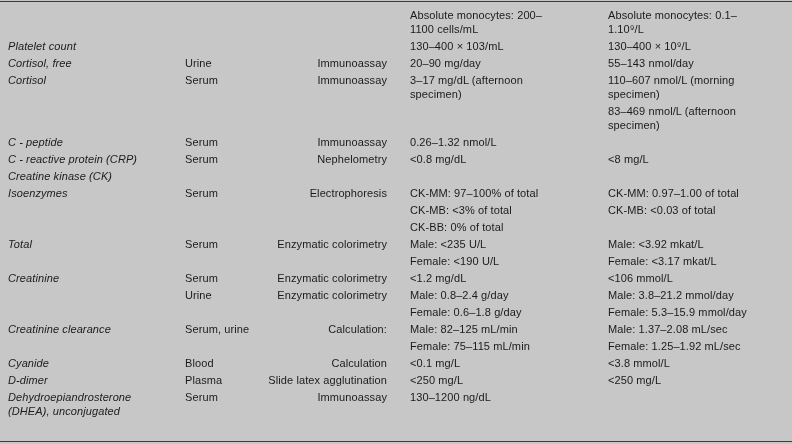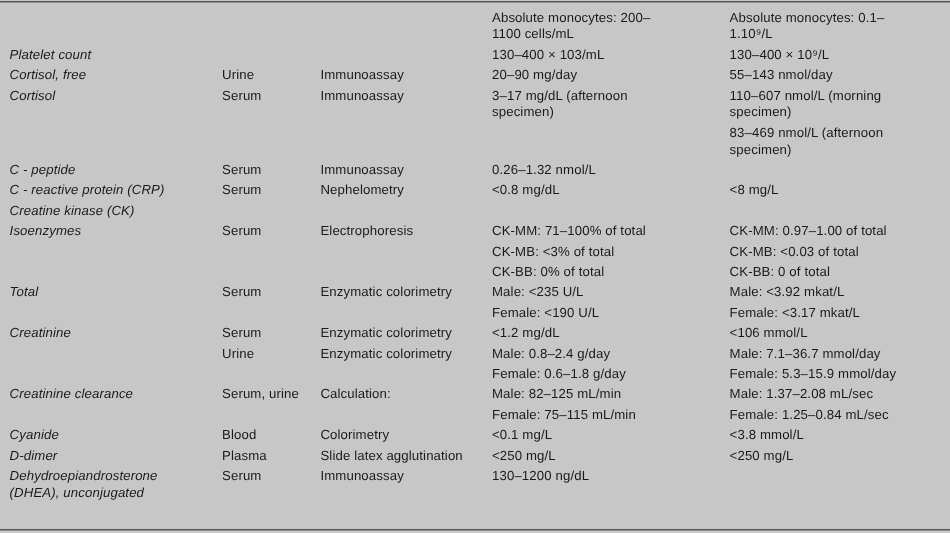--- a/index.html
+++ b/index.html
@@ -24,21 +24,21 @@
   .table {
     position: absolute;
     top: 8px;
     left: 8px;
     right: 0;
   }
   .row { display: flex; align-items: flex-start; }
   .cell { box-sizing: border-box; flex: 0 0 auto; }
   .col-test         { width: 177px; padding-right: 27px; font-style: italic; }
   .col-specimen     { width: 82px;  padding-right: 6px;  }
-  .col-method       { width: 143px; padding-right: 23px; }
+  .col-method       { width: 143px; padding-right: 23px; text-align: right; }
   .col-conventional { width: 198px; padding-right: 58px; }
   .col-si           { width: 184px; padding-right: 39px; }
   .entry {
     line-height: 14px;
     margin-bottom: 3px;
     letter-spacing: 0.1px;
   }
 </style>
 </head>
 <body>
@@ -149,28 +149,27 @@
         <div class="cell col-test">
           <div class="entry">Isoenzymes</div>
         </div>
         <div class="cell col-specimen">
           <div class="entry">Serum</div>
         </div>
         <div class="cell col-method">
           <div class="entry">Electrophoresis</div>
         </div>
         <div class="cell col-conventional">
-          <div class="entry">CK-MM: 71–100% of total</div>
+          <div class="entry">CK-MM: 97–100% of total</div>
           <div class="entry">CK-MB: &lt;3% of total</div>
           <div class="entry">CK-BB: 0% of total</div>
         </div>
         <div class="cell col-si">
           <div class="entry">CK-MM: 0.97–1.00 of total</div>
           <div class="entry">CK-MB: &lt;0.03 of total</div>
-          <div class="entry">CK-BB: 0 of total</div>
         </div>
       </div>
       <div class="row">
         <div class="cell col-test">
           <div class="entry">Total</div>
         </div>
         <div class="cell col-specimen">
           <div class="entry">Serum</div>
         </div>
         <div class="cell col-method">
@@ -197,52 +196,52 @@
           <div class="entry">Enzymatic colorimetry</div>
           <div class="entry">Enzymatic colorimetry</div>
         </div>
         <div class="cell col-conventional">
           <div class="entry">&lt;1.2 mg/dL</div>
           <div class="entry">Male: 0.8–2.4 g/day</div>
           <div class="entry">Female: 0.6–1.8 g/day</div>
         </div>
         <div class="cell col-si">
           <div class="entry">&lt;106 mmol/L</div>
-          <div class="entry">Male: 7.1–36.7 mmol/day</div>
+          <div class="entry">Male: 3.8–21.2 mmol/day</div>
           <div class="entry">Female: 5.3–15.9 mmol/day</div>
         </div>
       </div>
       <div class="row">
         <div class="cell col-test">
           <div class="entry">Creatinine clearance</div>
         </div>
         <div class="cell col-specimen">
           <div class="entry">Serum, urine</div>
         </div>
         <div class="cell col-method">
           <div class="entry">Calculation:</div>
         </div>
         <div class="cell col-conventional">
           <div class="entry">Male: 82–125 mL/min</div>
           <div class="entry">Female: 75–115 mL/min</div>
         </div>
         <div class="cell col-si">
           <div class="entry">Male: 1.37–2.08 mL/sec</div>
-          <div class="entry">Female: 1.25–0.84 mL/sec</div>
+          <div class="entry">Female: 1.25–1.92 mL/sec</div>
         </div>
       </div>
       <div class="row">
         <div class="cell col-test">
           <div class="entry">Cyanide</div>
         </div>
         <div class="cell col-specimen">
           <div class="entry">Blood</div>
         </div>
         <div class="cell col-method">
-          <div class="entry">Colorimetry</div>
+          <div class="entry">Calculation</div>
         </div>
         <div class="cell col-conventional">
           <div class="entry">&lt;0.1 mg/L</div>
         </div>
         <div class="cell col-si">
           <div class="entry">&lt;3.8 mmol/L</div>
         </div>
       </div>
       <div class="row">
         <div class="cell col-test">

